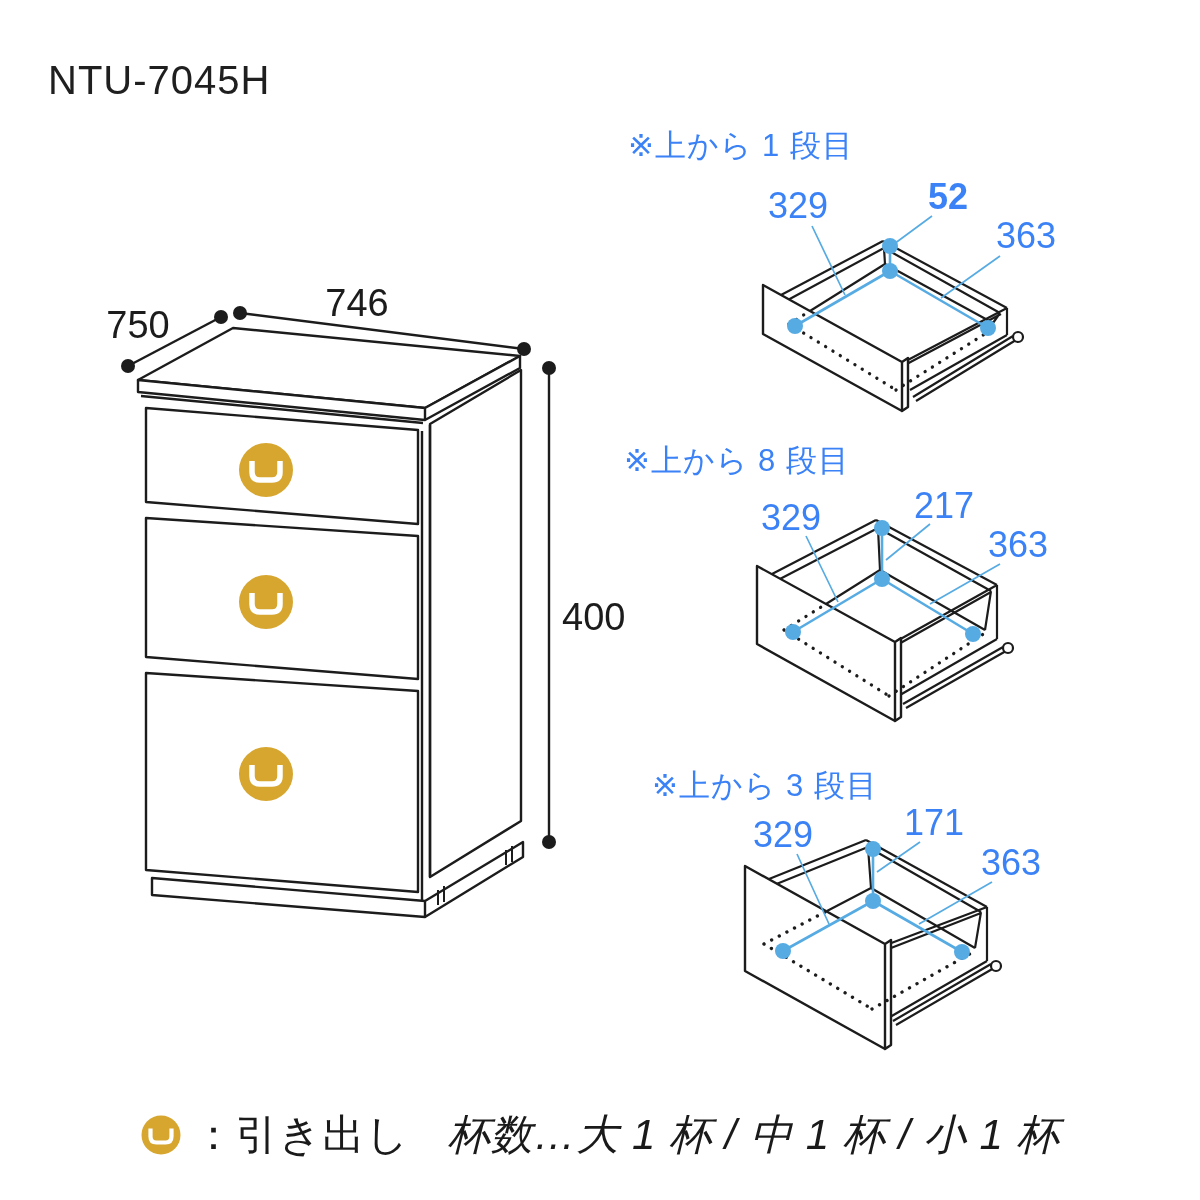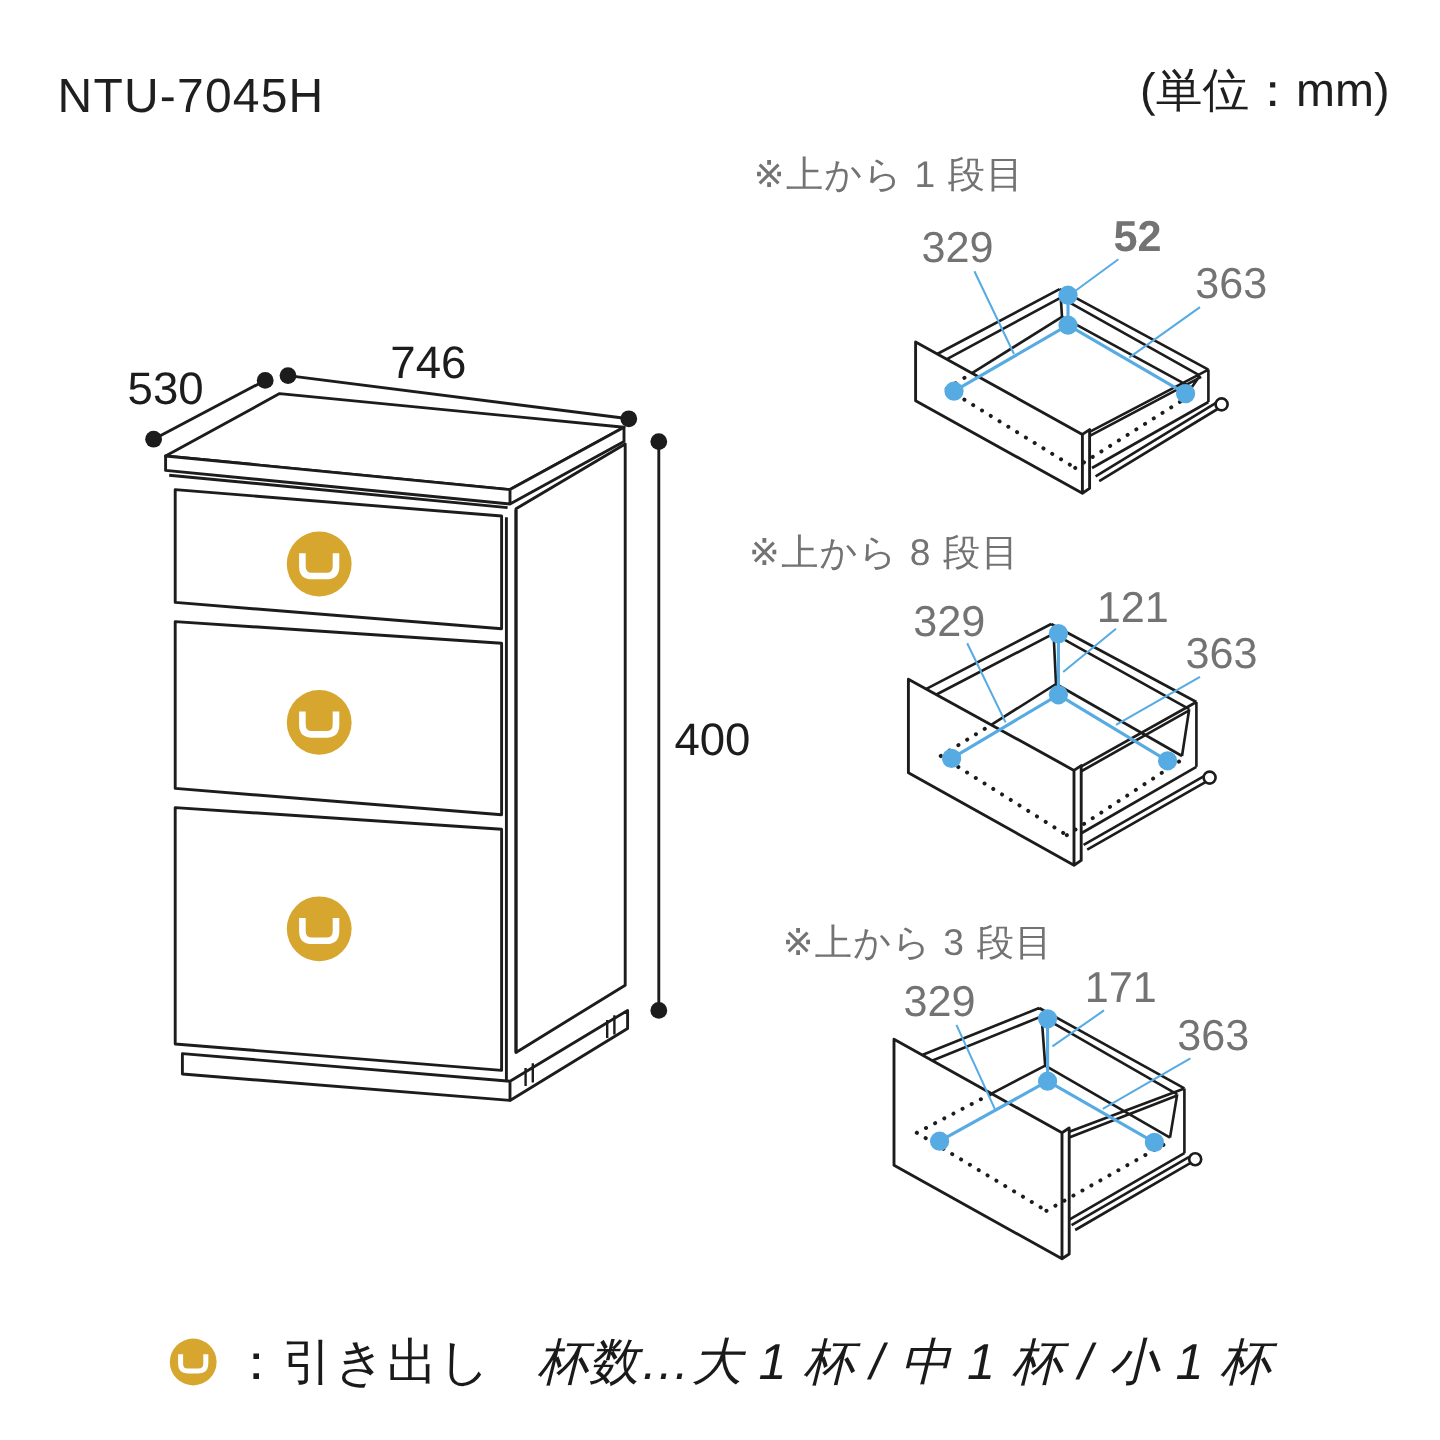--- a/index.html
+++ b/index.html
@@ -5,21 +5,21 @@
   html,body{margin:0;padding:0;background:#ffffff;}
   body{width:1200px;height:1200px;position:relative;overflow:hidden;
        font-family:"Liberation Sans","DejaVu Sans",sans-serif;color:#1c1c1c;}
   #stage{position:absolute;left:0;top:4px;width:1200px;height:1200px;}
   svg.lineart{position:absolute;left:0;top:0;}
   .lbl{position:absolute;white-space:nowrap;line-height:1;}
   .lbl.centered{transform:translate(-50%,-50%);}
   .title{font-size:40px;letter-spacing:1px;color:#1f1f1f;}
   .unit{font-size:39px;color:#1f1f1f;}
   .dim-black{font-size:38px;color:#1c1c1c;}
-  .blue{color:#737373;}
+  .blue{color:#3b82f6;}
   .caption{font-size:31px;letter-spacing:1px;}
   .dim-blue{font-size:36px;}
   .legend{position:absolute;left:0;top:1102px;width:1200px;height:58px;
           display:flex;align-items:center;justify-content:center;gap:10px;}
   .legend-text{font-size:42px;letter-spacing:1px;color:#1a1a1a;}
 </style>
 </head>
 <body>
 
 <div id="stage">
@@ -123,34 +123,33 @@
             <circle cx="873" cy="897" r="8"></circle>
           <circle cx="962" cy="948" r="8"></circle>
             <circle cx="873" cy="845" r="8"></circle>
         </g>
       </g>
     </g>
   </svg>
 
   <div class="lbl title" style="left:48px;top:56px;">NTU-7045H</div>
 
-  <div class="lbl unit" style="right:42px;top:52px;">(単位：mm)</div>
 
-  <div class="lbl dim-black centered" style="left:138px;top:321px;">530</div>
+  <div class="lbl dim-black centered" style="left:138px;top:321px;">750</div>
   <div class="lbl dim-black centered" style="left:357px;top:299px;">746</div>
   <div class="lbl dim-black" style="left:562px;top:613px;transform:translateY(-50%);">400</div>
 
   <div class="lbl caption blue" style="left:628px;top:141px;transform:translateY(-50%);">※上から 1 段目</div>
   <div class="lbl dim-blue blue centered" style="left:798px;top:202px;">329</div>
   <div class="lbl dim-blue blue centered" style="left:948px;top:193px;font-weight:bold;">52</div>
   <div class="lbl dim-blue blue centered" style="left:1026px;top:232px;">363</div>
 
   <div class="lbl caption blue" style="left:624px;top:456px;transform:translateY(-50%);">※上から 8 段目</div>
   <div class="lbl dim-blue blue centered" style="left:791px;top:514px;">329</div>
-  <div class="lbl dim-blue blue centered" style="left:944px;top:502px;">121</div>
+  <div class="lbl dim-blue blue centered" style="left:944px;top:502px;">217</div>
   <div class="lbl dim-blue blue centered" style="left:1018px;top:541px;">363</div>
 
   <div class="lbl caption blue" style="left:624px;top:781px;transform:translateY(-50%);margin-left:28px;">※上から 3 段目</div>
   <div class="lbl dim-blue blue centered" style="left:783px;top:831px;">329</div>
   <div class="lbl dim-blue blue centered" style="left:934px;top:819px;">171</div>
   <div class="lbl dim-blue blue centered" style="left:1011px;top:859px;">363</div>
 
   <div class="legend">
     <svg width="42" height="42" viewBox="-21 -21 42 42">
       <circle r="19.5" fill="#d6a62f"></circle>

